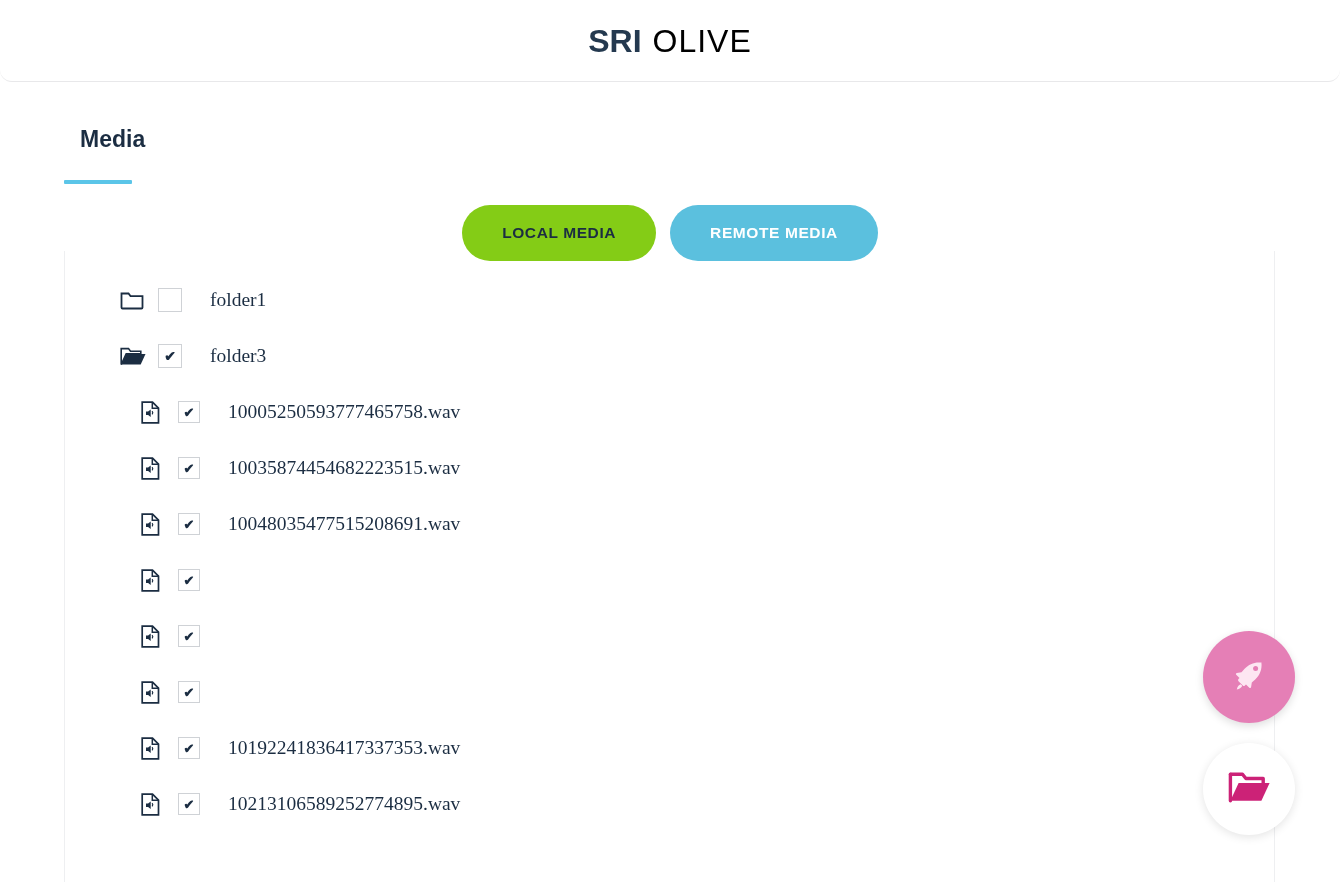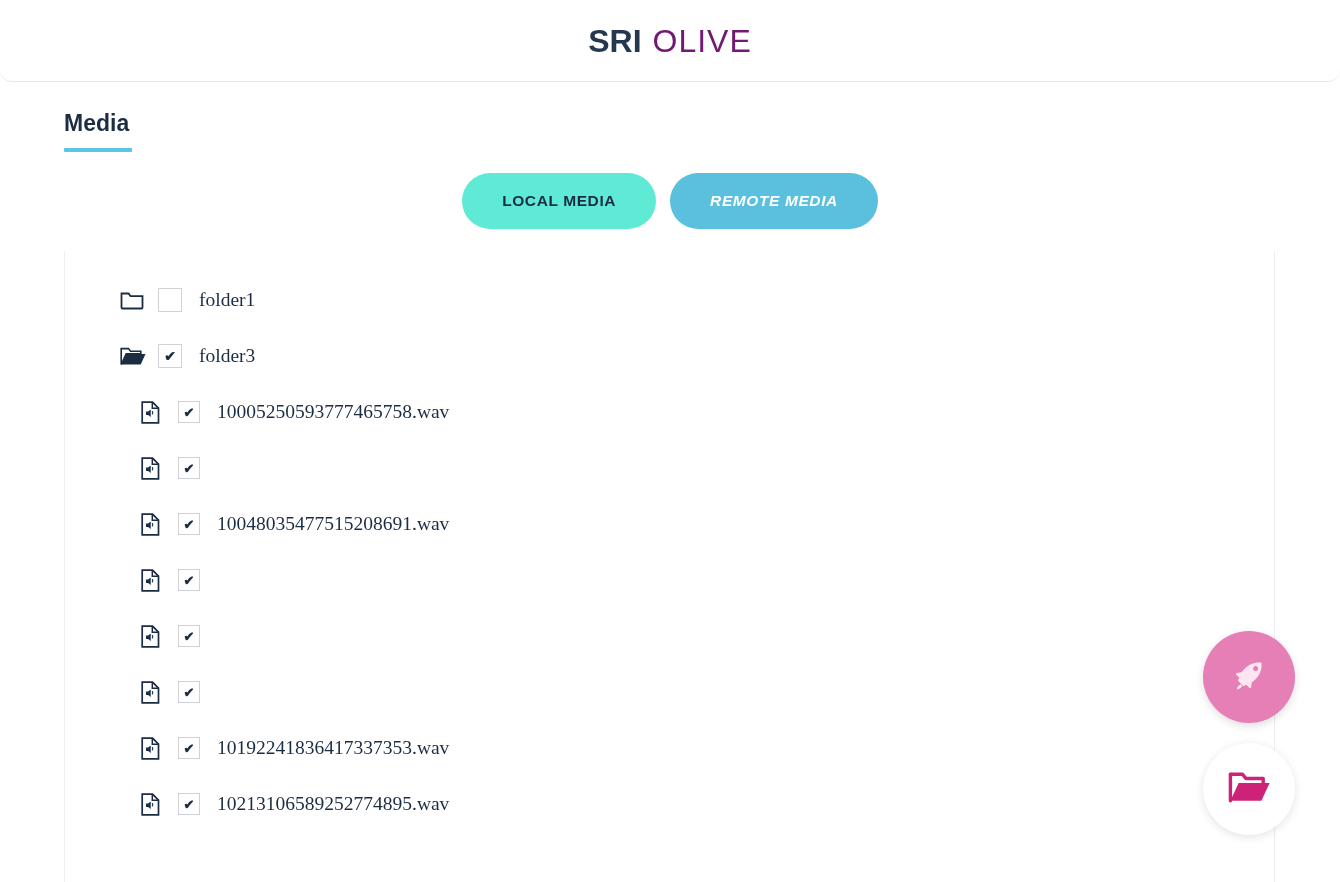--- a/index.html
+++ b/index.html
@@ -36,35 +36,35 @@
     line-height: 1;
     user-select: none;
   }
   .logo-sri {
     font-weight: bold;
     color: #24394f;
     letter-spacing: 0px;
   }
   .logo-olive {
     font-weight: 400;
-    color: #701a75;
+    color: #000000;
     margin-left: 11px;
     letter-spacing: 1px;
   }
 
   
   .page-title-wrap {
     padding: 28px 0 0 64px;
   }
   .page-title {
     font-size: 23px;
     font-weight: bold;
     color: #1b2d42;
     line-height: 1.2;
-    margin: 0;
+    margin: 16px;
     display: inline-block;
   }
   .title-underline {
     width: 68px;
     height: 4px;
     background: #5bc5e8;
     margin-top: 10px;
     border-radius: 1px;
   }
 
@@ -84,27 +84,26 @@
     justify-content: center;
     padding: 0 40px;
     font-size: 15.5px;
     font-weight: bold;
     letter-spacing: 0.6px;
     cursor: pointer;
     border: none;
     font-family: "Liberation Sans", sans-serif;
   }
   .tab-inactive {
-    background: #5eead4;
+    background: #84cc16;
     color: #1b2d42;
   }
   .tab-active {
     background: #5bc0de;
     color: #ffffff;
-    font-style: italic;
   }
 
   
   .content-panel {
     position: absolute;
     left: 64px;
     right: 65px;
     top: 251px;
     bottom: 0;
     border-left: 1px solid #eeeff1;
@@ -143,21 +142,21 @@
   }
   .cbox-folder { width: 24px; height: 24px; font-size: 14px; margin-left: 4px; }
   .cbox-file   { width: 22px; height: 22px; font-size: 13px; margin-left: 3px; }
   .cbox .tick { font-weight: bold; }
   .cbox.unchecked .tick { visibility: hidden; }
 
   .row-label {
     font-family: "Liberation Serif", serif;
     font-size: 19.5px;
     color: #1b2d42;
-    margin-left: 17px;
+    margin-left: 28px;
     white-space: nowrap;
   }
   .row-file .row-label { }
 
   
   .fab {
     position: absolute;
     border-radius: 50%;
     display: flex;
     align-items: center;
@@ -249,20 +248,21 @@
       <svg width="19" height="23" viewBox="0 0 19 23" fill="none">
         <path d="M1.2 1.1h10.3l6 6v14.8H1.2z" fill="#ffffff" stroke="#1b2d42" stroke-width="1.7"></path>
         <path d="M11.3 1.1v6.2h6.2" stroke="#1b2d42" stroke-width="1.5" fill="none"></path>
         <path d="M5 10.6h2.1l2.6-2.1v7.6l-2.6-2.1H5z" fill="#1b2d42"></path>
         <path d="M11.1 10.2c.7.8.7 2.4 0 3.2" stroke="#1b2d42" stroke-width="1.2" fill="none"></path>
       </svg>
     </span>
     <span class="cbox cbox-file">
       <span class="tick">✔</span>
     </span>
+    <span class="row-label">10035874454682223515.wav</span>
   </div>
 
   <div class="row row-file">
     <span class="icon-cell">
       <svg width="19" height="23" viewBox="0 0 19 23" fill="none">
         <path d="M1.2 1.1h10.3l6 6v14.8H1.2z" fill="#ffffff" stroke="#1b2d42" stroke-width="1.7"></path>
         <path d="M11.3 1.1v6.2h6.2" stroke="#1b2d42" stroke-width="1.5" fill="none"></path>
         <path d="M5 10.6h2.1l2.6-2.1v7.6l-2.6-2.1H5z" fill="#1b2d42"></path>
         <path d="M11.1 10.2c.7.8.7 2.4 0 3.2" stroke="#1b2d42" stroke-width="1.2" fill="none"></path>
       </svg>

